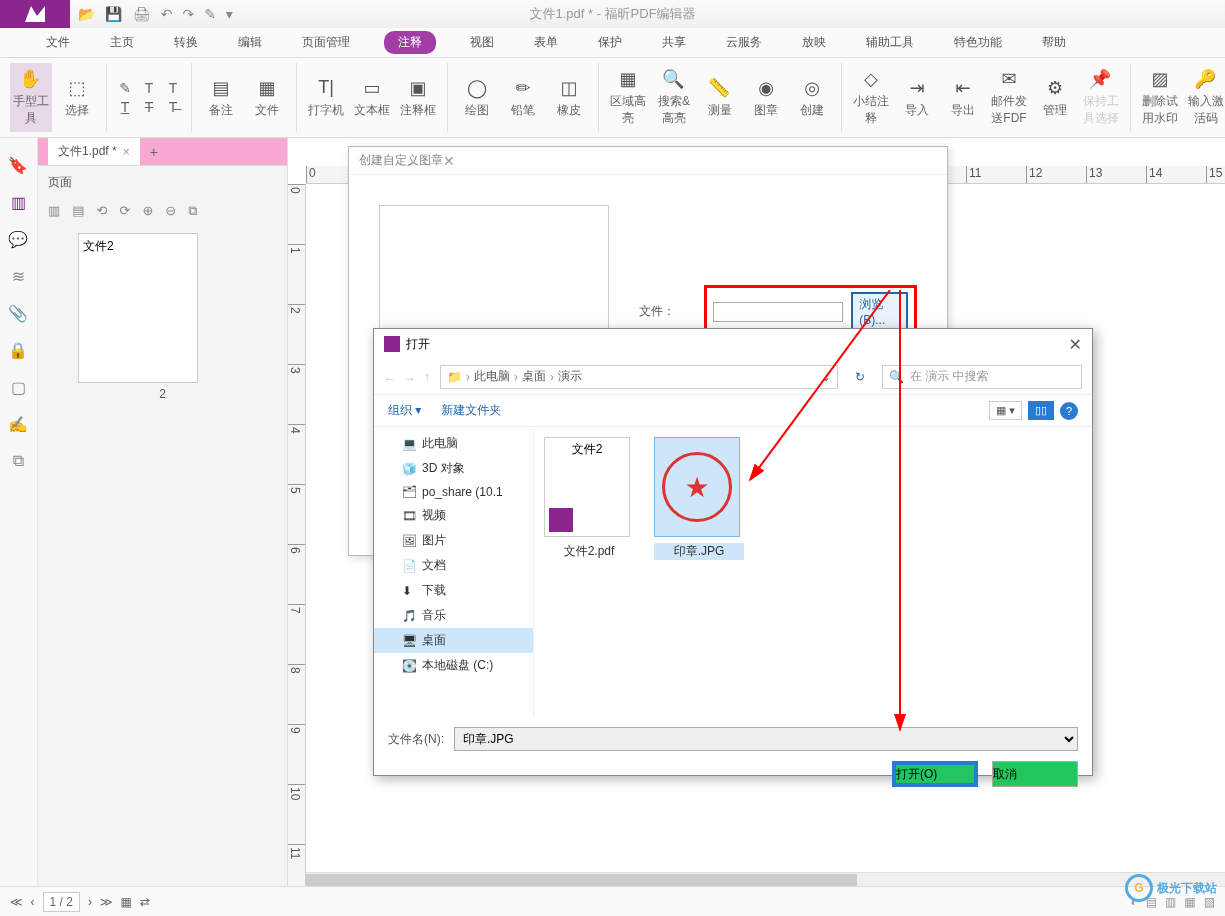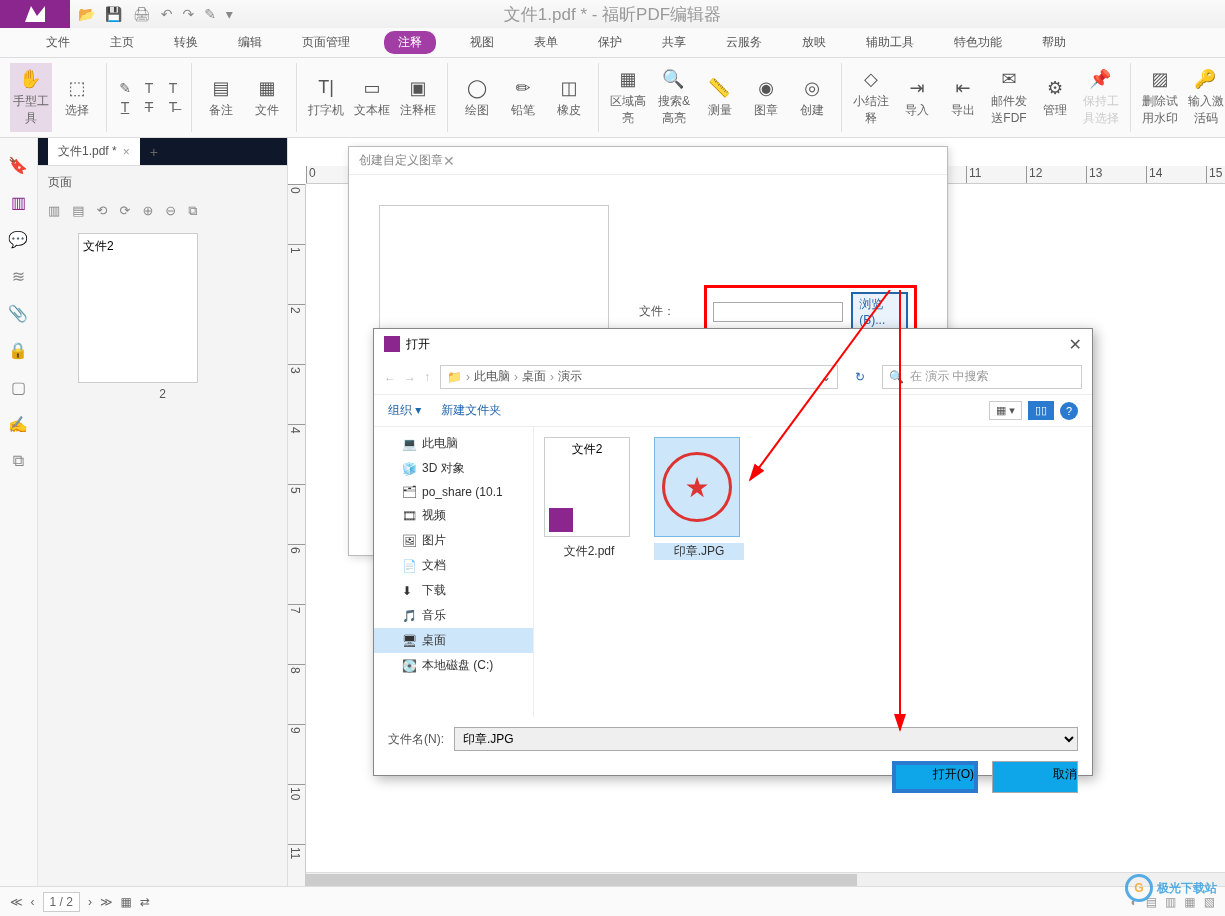--- a/index.html
+++ b/index.html
@@ -2,39 +2,39 @@
 <html><head>
 <meta charset="utf-8">
 <style>
 *{box-sizing:border-box;margin:0;padding:0;font-family:"Microsoft YaHei",Arial,sans-serif;font-size:12px}
 body{width:1225px;height:916px;background:#f5f5f5;position:relative;overflow:hidden}
 .titlebar{height:28px;background:linear-gradient(#fafafa,#f0f0f0);display:flex;align-items:center;position:relative}
 .titlebar-icon{width:70px;height:28px;background:#8b268f;display:flex;align-items:center;justify-content:center}
 .titlebar-icon svg{fill:#fff}
 .qat{display:flex;gap:10px;padding-left:8px;align-items:center}
 .qat span{color:#888;font-size:14px;cursor:pointer}
-.title-center{position:absolute;left:50%;transform:translateX(-50%);color:#999;font-size:17px}
+.title-center{position:absolute;left:50%;transform:translateX(-50%);color:#999;font-size:13px}
 .menubar{height:30px;background:#fafafa;display:flex;gap:28px;padding-left:40px;align-items:center;color:#555;border-bottom:1px solid #ddd}
 .menubar span{cursor:pointer;padding:4px 6px}
 .menubar .active{background:#a23da6;color:#fff;border-radius:10px;padding:3px 14px}
 .ribbon{height:80px;background:#fafafa;border-bottom:1px solid #ddd;display:flex;padding:5px 10px;gap:8px}
 .rgroup{display:flex;gap:4px;border-right:1px solid #e0e0e0;padding-right:8px}
 .rbtn{display:flex;flex-direction:column;align-items:center;justify-content:center;width:42px;gap:3px;color:#666;font-size:11px;text-align:center;cursor:pointer}
 .rbtn .ico{width:22px;height:22px;display:flex;align-items:center;justify-content:center;color:#555;font-size:18px}
 .rbtn.sel{background:#e8d9e9}
 .rbtn.dim{color:#ccc}
 .rbtn.dim .ico{color:#ccc}
 .smallstack{display:flex;flex-direction:column;gap:3px;justify-content:center}
 .smallstack span{font-size:14px;color:#666;width:20px;text-align:center}
 .workspace{position:absolute;top:138px;left:0;right:0;bottom:30px;display:flex}
 .leftnav{width:38px;background:#f8f8f8;border-right:1px solid #e5e5e5;display:flex;flex-direction:column;align-items:center;gap:18px;padding-top:18px}
 .leftnav span{color:#888;font-size:16px;cursor:pointer}
 .leftnav .sel{color:#8b268f}
 .thumbpanel{width:250px;background:#f4f4f4;border-right:1px solid #ddd}
-.tabstrip{height:28px;display:flex;align-items:center;padding-left:10px;border-bottom:1px solid #ddd;background:#0f172a}
+.tabstrip{height:28px;display:flex;align-items:center;padding-left:10px;border-bottom:1px solid #ddd;background:#f9a8d4}
 .tab{padding:5px 10px;color:#555;background:#fff;display:flex;align-items:center;gap:6px}
 .tab .x{color:#999;cursor:pointer}
 .plus{margin-left:10px;color:#666;font-size:14px;cursor:pointer}
 .thumbhead{padding:8px 10px;color:#555}
 .thumbtools{display:flex;gap:12px;padding:4px 10px;color:#888}
 .thumbtools span{font-size:13px}
 .thumbs{padding:10px 40px}
 .thumb{margin-bottom:16px}
 .thumbpage{width:120px;height:150px;background:#fff;border:1px solid #ccc;padding:4px;position:relative;font-size:7px}
 .thumb.sel{background:#9cc5e6;padding:6px;border:1px solid #3b8fd0}
@@ -96,21 +96,21 @@
 .pdf-badge{position:absolute;bottom:4px;left:4px;width:24px;height:24px;background:#8b268f}
 .seal{width:70px;height:70px;border:3px solid #d33;border-radius:50%;position:relative;display:flex;align-items:center;justify-content:center}
 .seal .star{color:#d33;font-size:28px}
 .open-bottom{padding:10px 14px}
 .open-bottom .row{display:flex;align-items:center;gap:10px;margin-bottom:10px}
 .open-bottom label{color:#555}
 .open-bottom select{border:1px solid #aaa;height:24px;padding:0 4px}
 .fn{flex:1}
 .ftype{width:200px}
 .open-actions{display:flex;justify-content:flex-end;gap:14px}
-.open-actions .btn{width:86px;height:32px;border:1px solid #aaa;background:#0ea5e9;cursor:pointer;text-align:right;line-height:24px}
+.open-actions .btn{width:86px;height:26px;border:1px solid #aaa;background:#22c55e;cursor:pointer;text-align:left;line-height:24px}
 .open-actions .btn.primary{border:4px solid #2a7ad0;line-height:18px}
 
 svg.arrow{position:absolute;pointer-events:none}
 .watermark{position:absolute;bottom:14px;right:8px;color:#3aa0e0;font-size:16px;font-weight:bold;display:flex;align-items:center;gap:4px;opacity:.85}
 .watermark .sw{width:28px;height:28px;border:3px solid #3aa0e0;border-radius:50%;display:flex;align-items:center;justify-content:center;color:#f5a623;font-weight:bold}
 .footbar-icons{display:flex;gap:6px;color:#bbb}
 </style>
 </head>
 <body>
 

